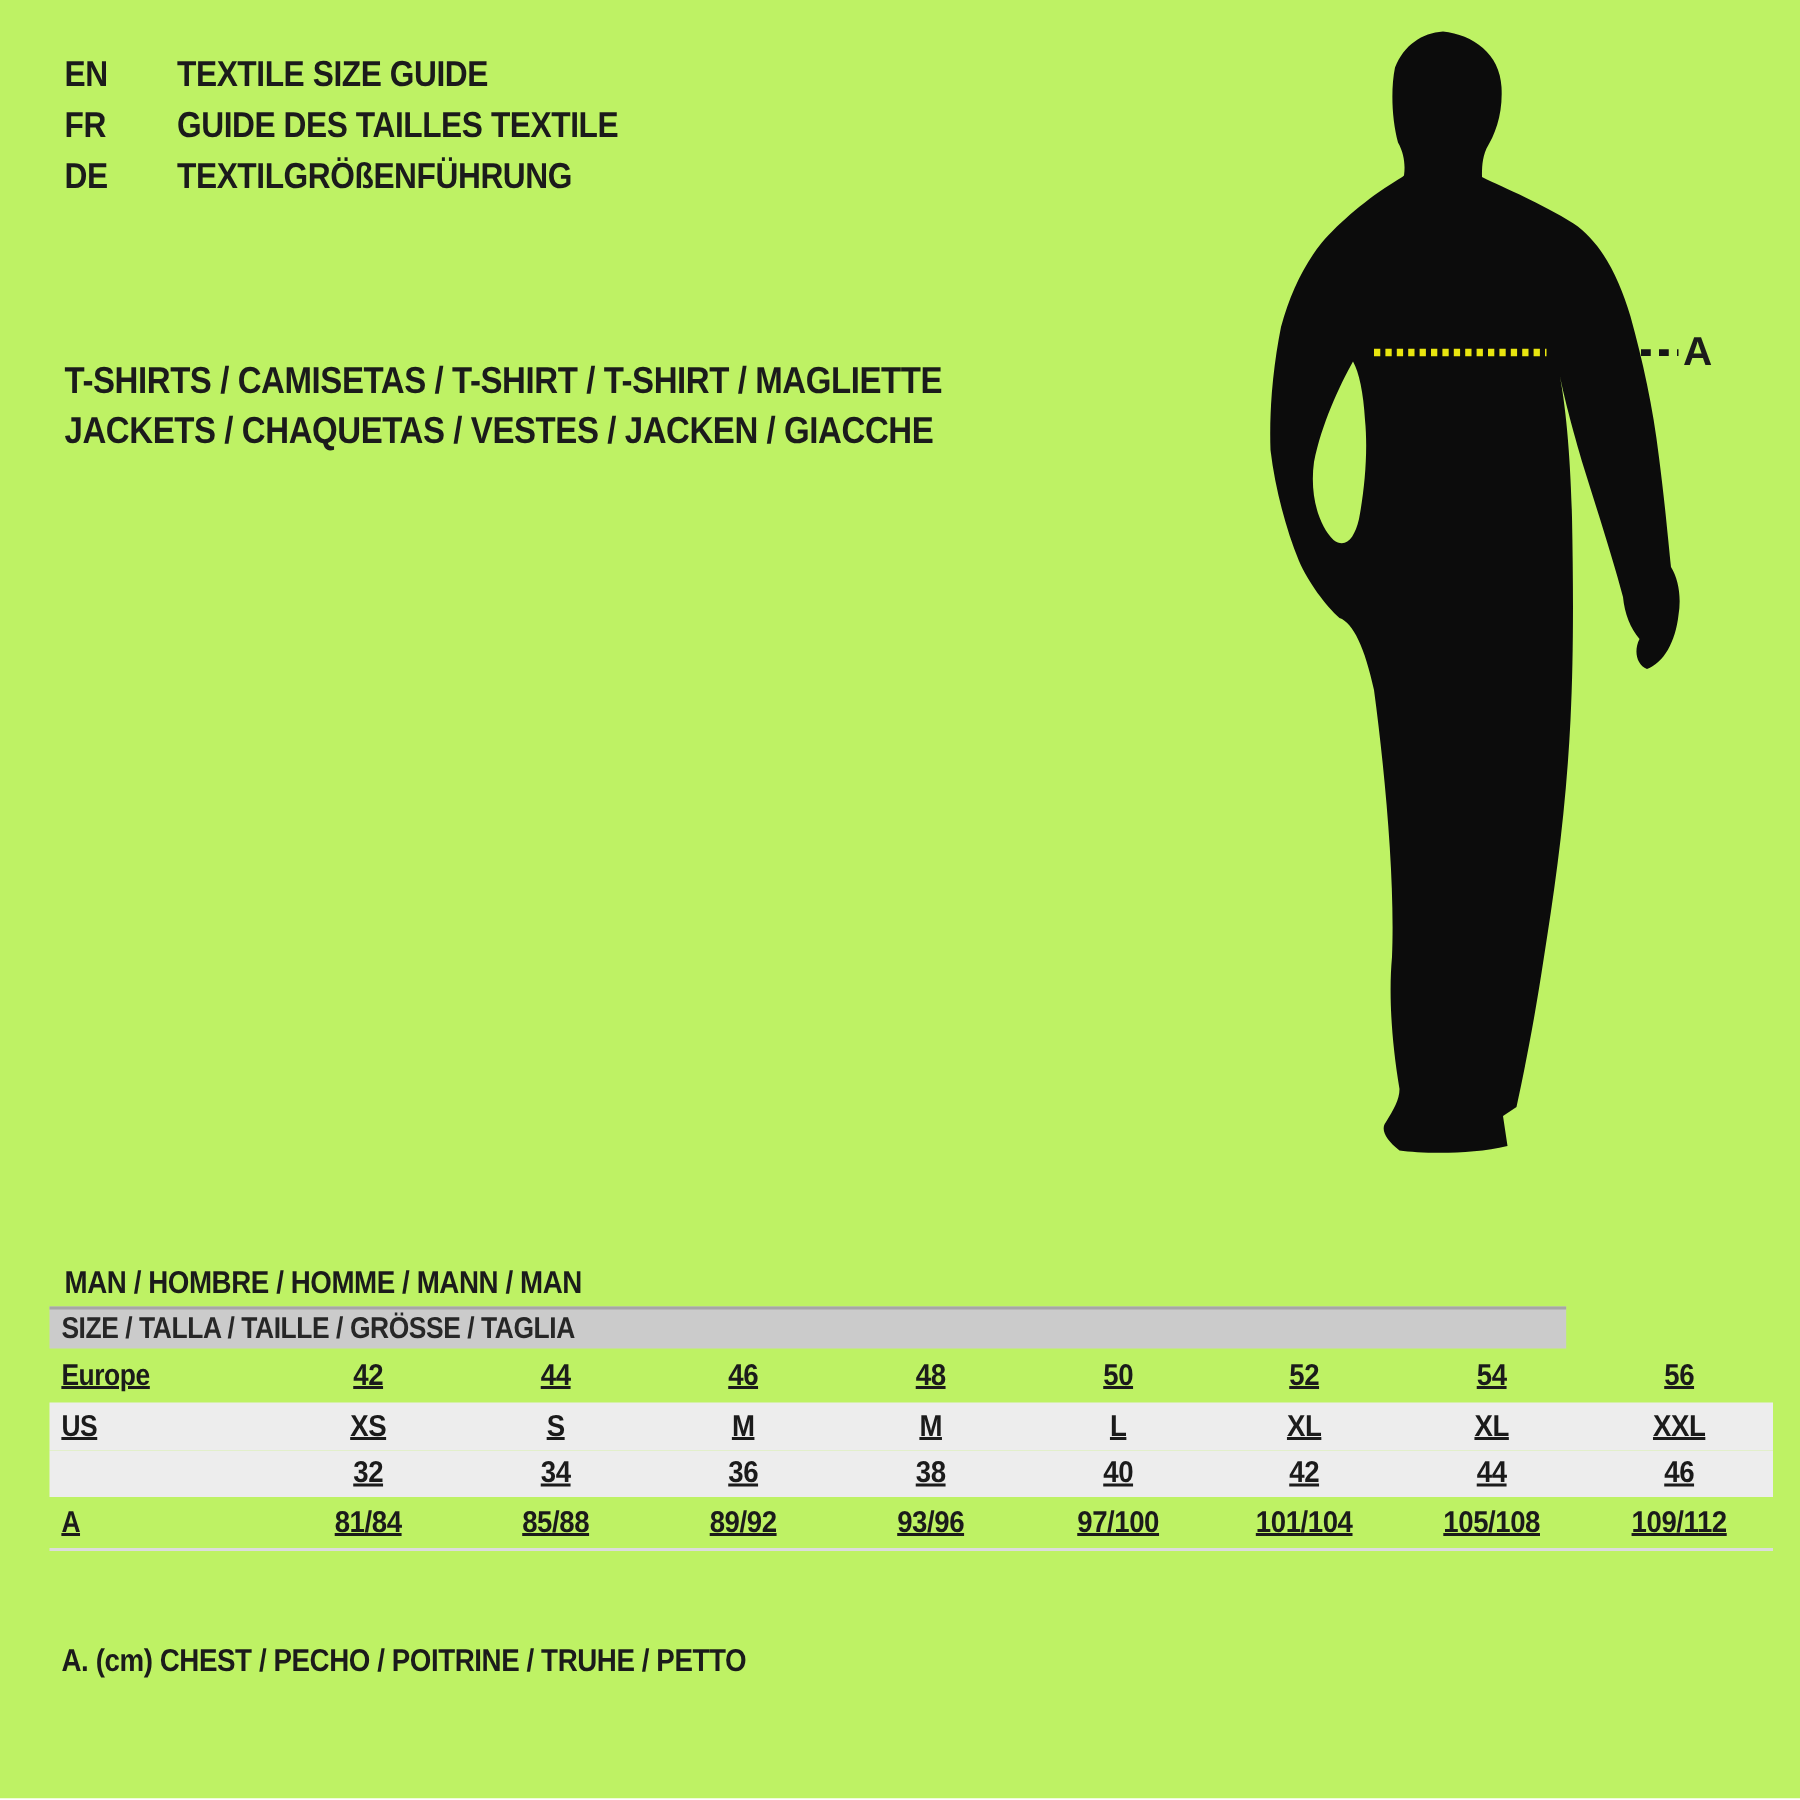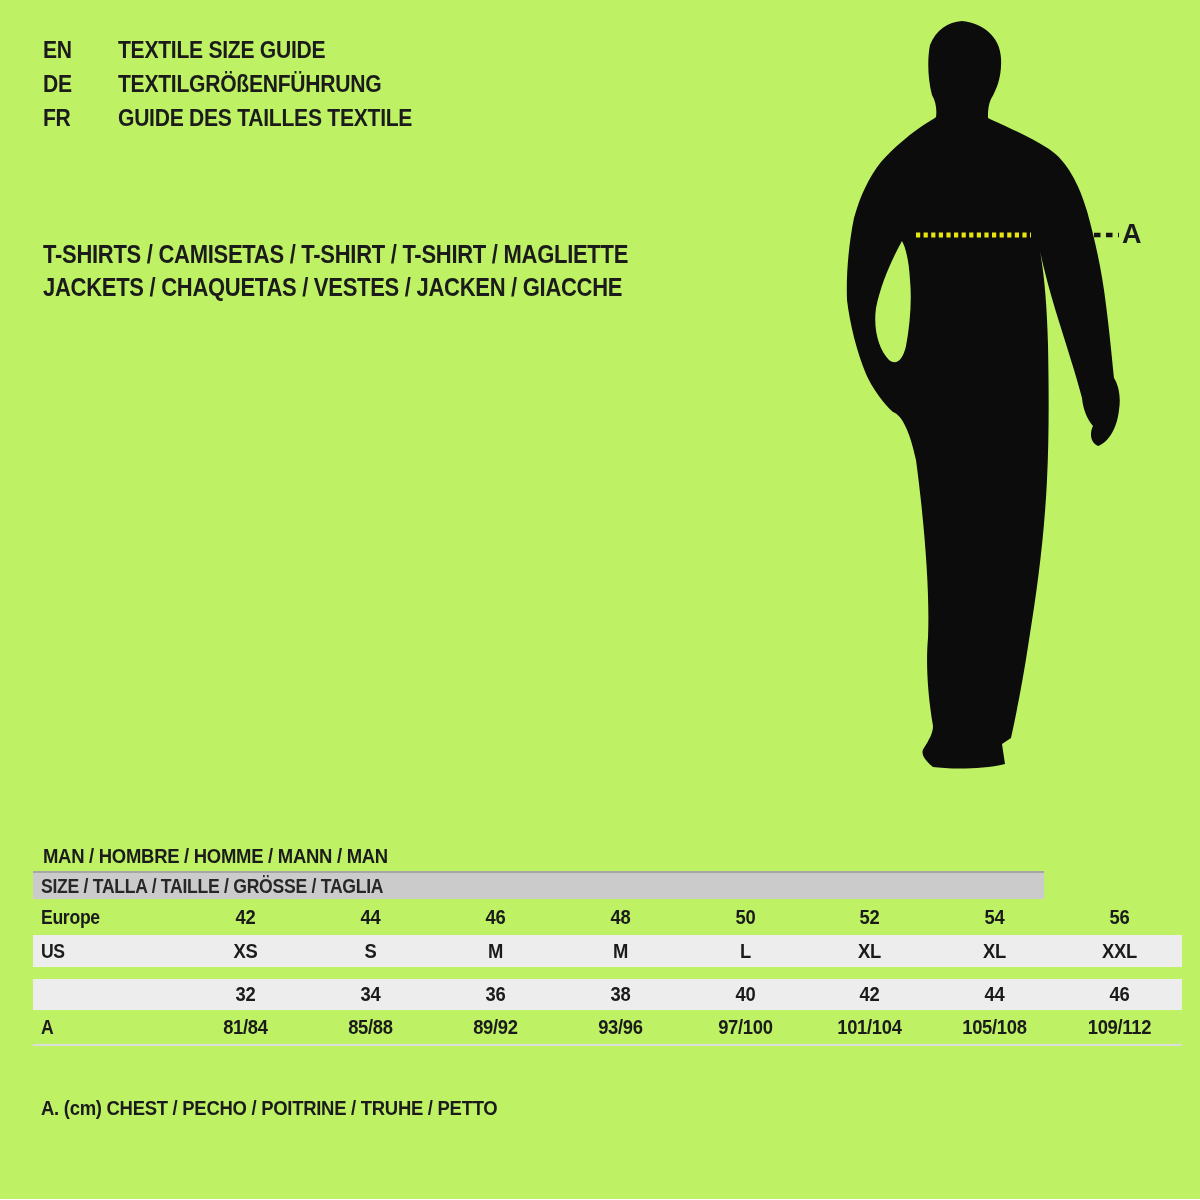--- a/index.html
+++ b/index.html
@@ -30,49 +30,49 @@
   
   .man-title { position:absolute; left:43px; top:844px; font-size:21px; white-space:nowrap; }
 
   
   .size-table { position:absolute; left:33px; top:871px; width:1149px; font-size:20px; }
   .table-header {
     height:28px; line-height:26px; background:#cbcbcb;
     border-top:2px solid #a6a6a6; padding-left:9px;
     color:#272727; font-size:20px; white-space:nowrap;
   }
-  .trow { display:flex; align-items:center; }
+  .trow { display:flex; align-items:center;text-decoration:underline; }
   .trow.r0 { height:36px; }
   .trow.r1 { height:32px; }
-  .trow.r2 { height:31px;margin-top:12px; }
+  .trow.r2 { height:31px; }
   .trow.r3 { height:36px; border-bottom:2px solid #dcdcdc; }
   .trow.shaded { background:#ededed; }
   .tlabel { width:150px; padding-left:9px; white-space:nowrap; }
   .tcell { flex:1; text-align:center; white-space:nowrap; }
 
   
   .footnote { position:absolute; left:41px; top:1096px; font-size:21px; white-space:nowrap; }
 </style>
 </head>
 <body>
 
 <div class="canvas">
 
   <div class="lang-block">
     <div class="lang-row">
       <span class="lang-code cond">EN</span>
       <span class="lang-title cond">TEXTILE SIZE GUIDE</span>
     </div>
     <div class="lang-row">
+      <span class="lang-code cond">FR</span>
+      <span class="lang-title cond">GUIDE DES TAILLES TEXTILE</span>
+    </div>
+    <div class="lang-row">
       <span class="lang-code cond">DE</span>
       <span class="lang-title cond">TEXTILGRÖßENFÜHRUNG</span>
-    </div>
-    <div class="lang-row">
-      <span class="lang-code cond">FR</span>
-      <span class="lang-title cond">GUIDE DES TAILLES TEXTILE</span>
     </div>
   </div>
 
   <div class="categories">
     <div class="category-line cond">T-SHIRTS / CAMISETAS / T-SHIRT / T-SHIRT / MAGLIETTE</div>
     <div class="category-line cond">JACKETS / CHAQUETAS / VESTES / JACKEN / GIACCHE</div>
   </div>
 
   <svg class="figure-svg" width="1200" height="1200" viewBox="0 0 1200 1200" aria-hidden="true">
     <path fill="#0c0c0c" fill-rule="evenodd" d="

